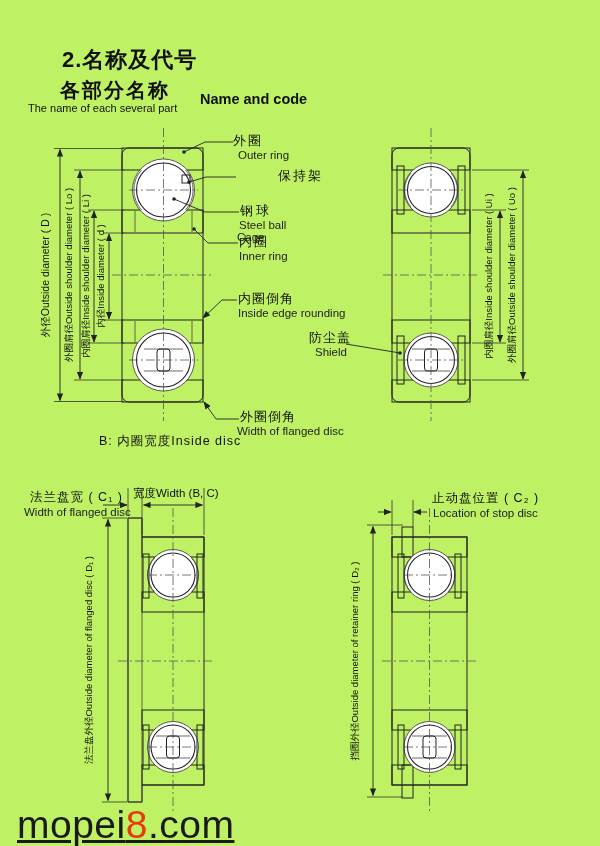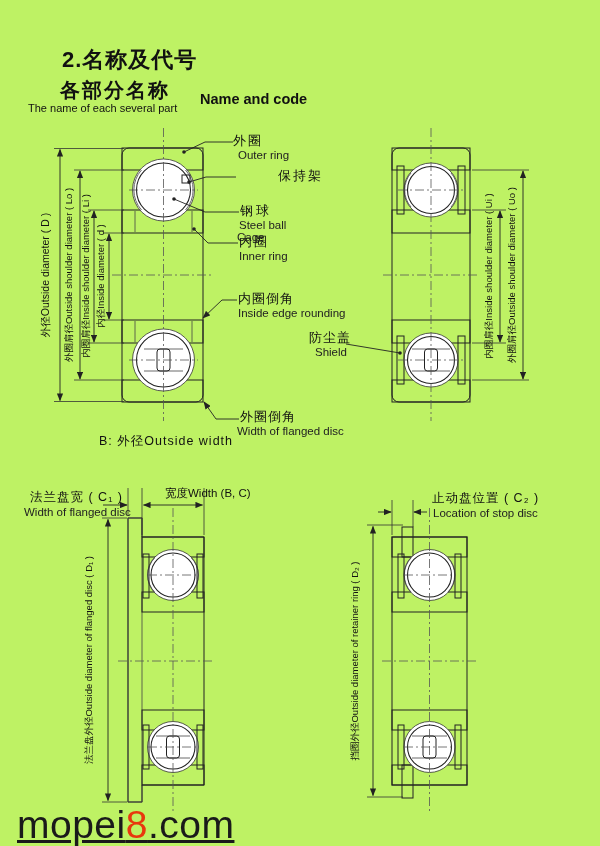--- a/index.html
+++ b/index.html
@@ -216,32 +216,32 @@
   <div class="t en" style="left:239px;top:219px;">Steel ball</div>
   <div class="t zh" style="left:239px;top:235px;">内圈</div>
   <div class="t en" style="left:239px;top:250px;">Inner ring</div>
   <div class="t zh" style="left:238px;top:292px;letter-spacing:1px;">内圈倒角</div>
   <div class="t en" style="left:238px;top:307px;">Inside edge rounding</div>
   <div class="t zh" style="left:309px;top:331px;letter-spacing:1px;">防尘盖</div>
   <div class="t en" style="left:315px;top:346px;">Shield</div>
   <div class="t zh" style="left:240px;top:410px;letter-spacing:1px;">外圈倒角</div>
   <div class="t en" style="left:237px;top:425px;">Width of flanged disc</div>
 
-  <div class="t note" style="left:99px;top:435px;">B: 外径Outside width</div>
+  <div class="t note" style="left:99px;top:435px;">B: 内圈宽度Inside disc</div>
 
   <div class="vlabel vbig" style="left:46px;top:275px;">外径Outside diameter ( D )</div>
   <div class="vlabel" style="left:69px;top:275px;">外圈肩径Outside shoulder diameter ( Lo )</div>
   <div class="vlabel" style="left:86px;top:276px;">内圈肩径Inside shoulder diameter ( Li )</div>
   <div class="vlabel" style="left:101px;top:276px;">内径Inside diameter ( d )</div>
   <div class="vlabel" style="left:489px;top:276px;">内圈肩径Inside shoulder diameter ( Ui )</div>
   <div class="vlabel" style="left:512px;top:275px;">外圈肩径Outside shoulder diameter ( Uo )</div>
   <div class="vlabel" style="left:89px;top:660px;">法兰盘外径Outside diameter of flanged disc ( D₁ )</div>
   <div class="vlabel" style="left:355px;top:661px;">挡圈外径Outside diameter of retainer ring ( D₂ )</div>
 
   <div class="t dimlbl" style="left:30px;top:491px;">法兰盘宽 ( C₁ )</div>
   <div class="t en" style="left:24px;top:506px;">Width of flanged disc</div>
-  <div class="t" style="left:133px;top:487px;font-size:11.5px;margin-left:32px;">宽度Width (B, C)</div>
+  <div class="t" style="left:133px;top:487px;font-size:11.5px;">宽度Width (B, C)</div>
   <div class="t dimlbl" style="left:432px;top:492px;">止动盘位置 ( C₂ )</div>
   <div class="t en" style="left:433px;top:507px;">Location of stop disc</div>
 
   <div class="wm"><span>mopei</span><span class="digit">8</span><span>.com</span></div>
 
 </div>
 
 </body></html>

